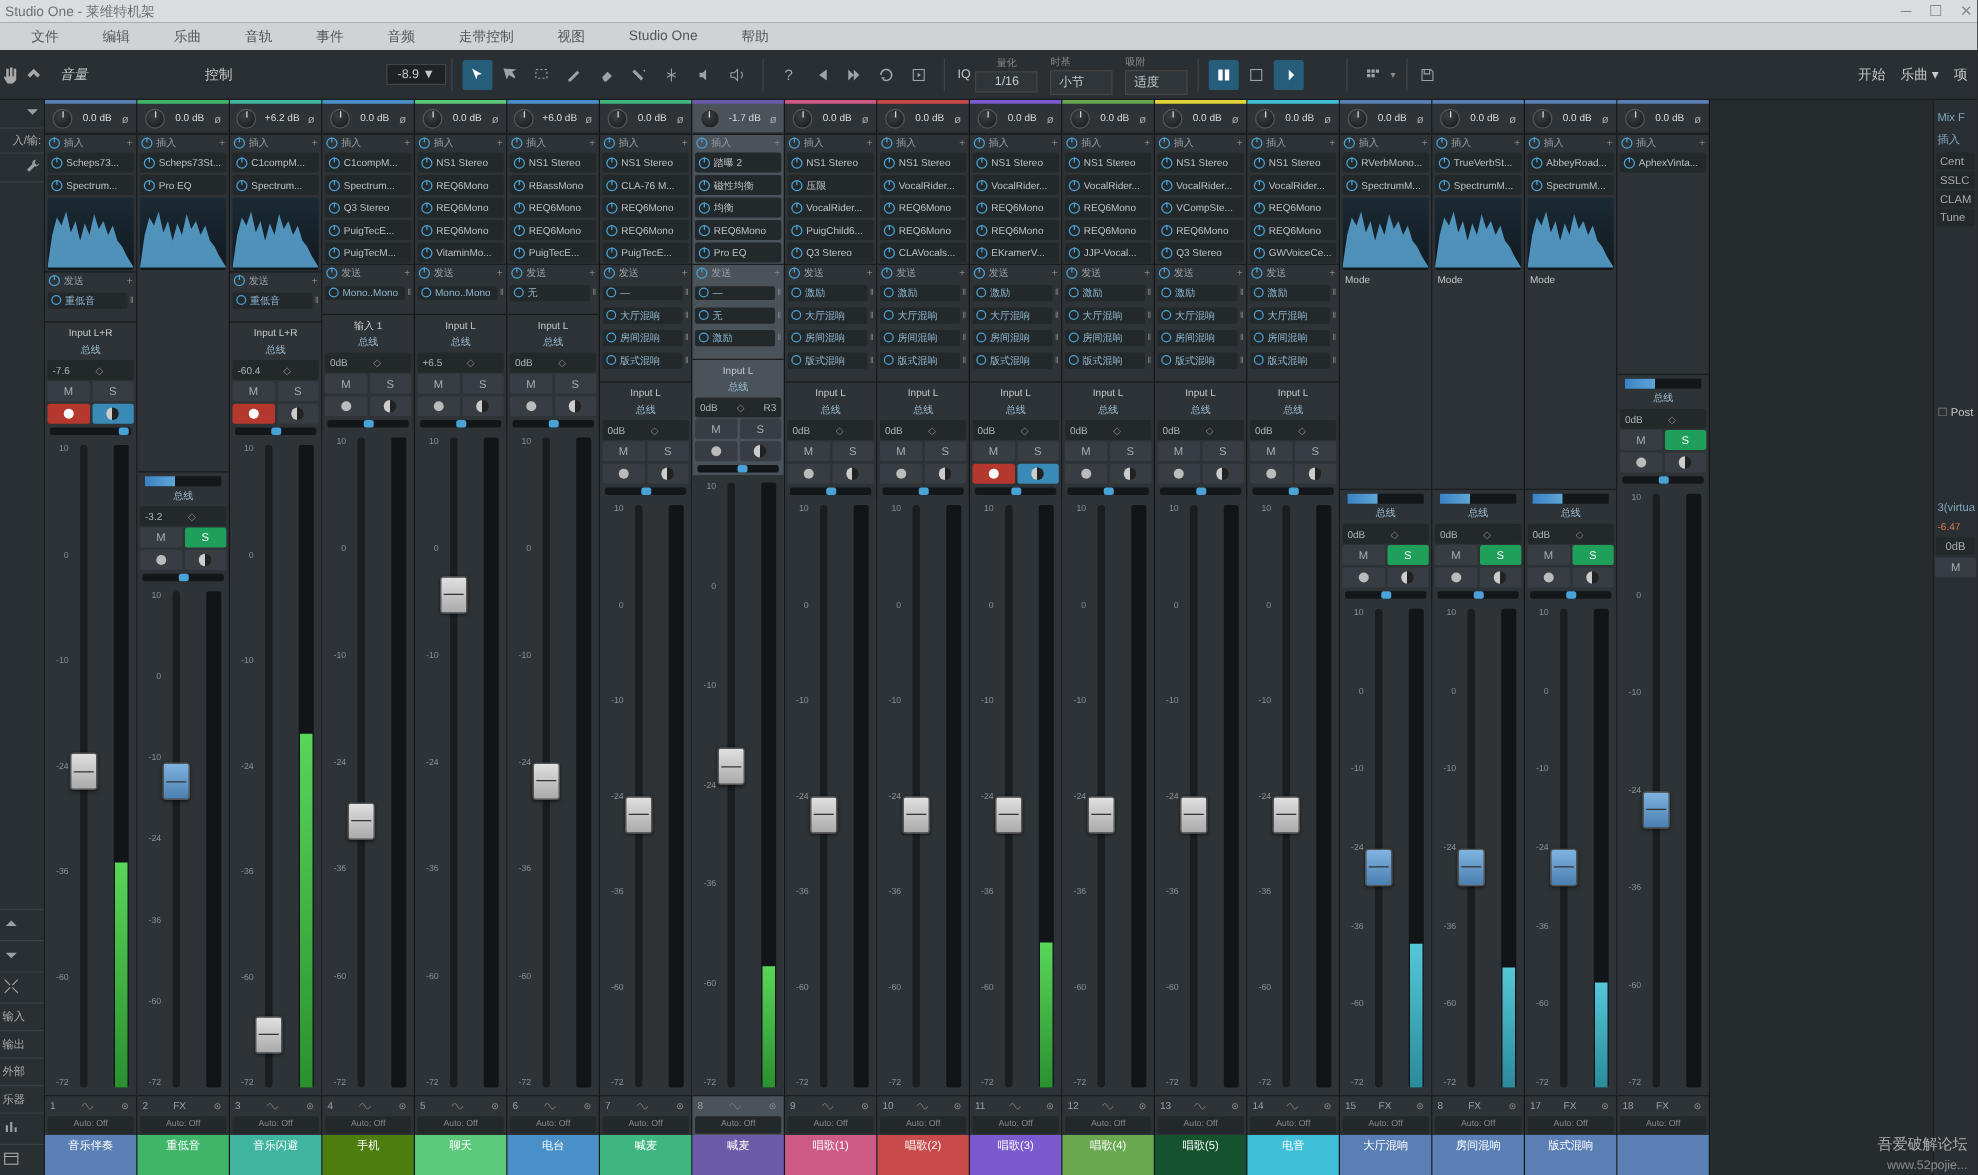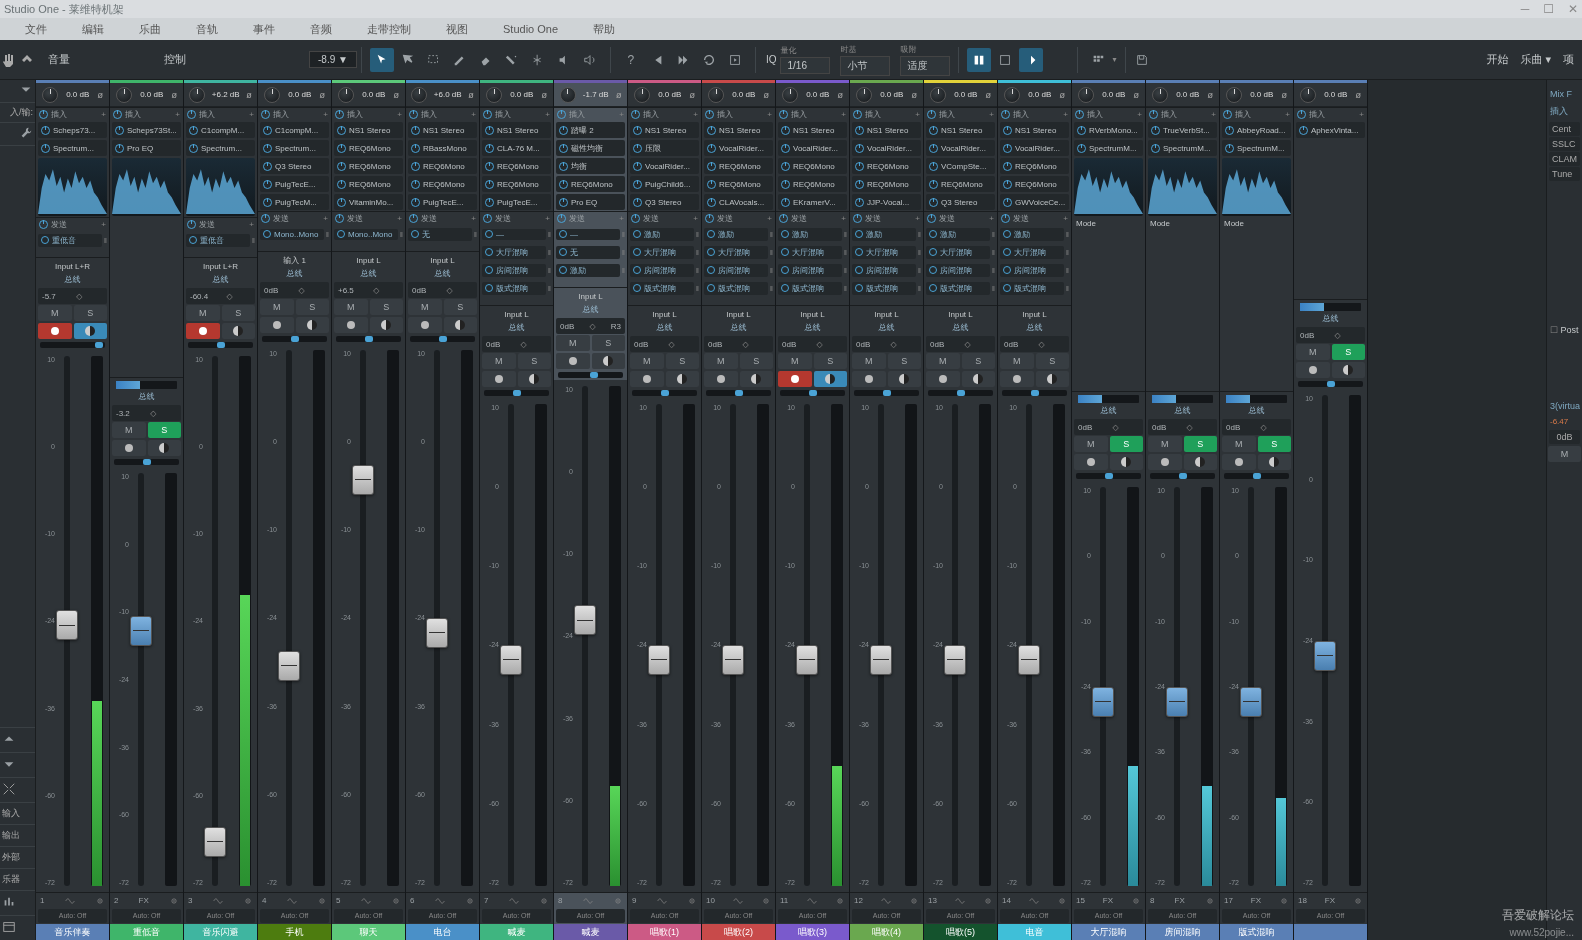--- a/index.html
+++ b/index.html
@@ -93,21 +93,21 @@
 .meter{ position:absolute; top:6px; bottom:6px; right:6px; width:12px; background:#121518; border-radius:2px;}
 .meter .fill{position:absolute;bottom:0;left:1px;right:1px;background:linear-gradient(180deg,#6aa84f,#3c8030);}
 .meter .fill.g{background:linear-gradient(180deg,#58d658,#2a9030);}
 .meter .fill.c{background:linear-gradient(180deg,#54c8d8,#2a8a9a);}
 .pan-bar{height:6px;margin:2px 4px;background:#14171a;position:relative;border-radius:2px;}
 .pan-bar .h{position:absolute;top:0;bottom:0;width:8px;background:#4aa3d6;border-radius:2px;}
 
 .foot-row { height:16px; display:flex; align-items:center; justify-content:space-between; padding:0 4px; font-size:8px; color:#9aa0a4; border-top:1px solid #1a1d1f;}
 .foot-row svg{width:10px;height:10px;fill:#888;}
 .auto-row { height:14px; background:#23282b; margin:1px 2px; font-size:7px; color:#888; text-align:center; line-height:14px; border-radius:2px;}
-.name-bar { height:16px; font-size:9px; color:#fff; text-align:center; line-height:16px; overflow:hidden; white-space:nowrap;}
+.name-bar { height:32px; font-size:9px; color:#fff; text-align:center; line-height:16px; overflow:hidden; white-space:nowrap;}
 
 .watermark{position:absolute;right:8px;bottom:16px;font-size:12px;color:rgba(255,255,255,.6);font-family:sans-serif;}
 .wm2{position:absolute;right:8px;bottom:2px;font-size:10px;color:rgba(255,255,255,.45);}
 </style>
 </head>
 <body>
 
 <div class="titlebar">
   <span>Studio One - 莱维特机架</span>
   <div class="win-ctrl">
@@ -124,21 +124,21 @@
     <span>音轨</span>
     <span>事件</span>
     <span>音频</span>
     <span>走带控制</span>
     <span>视图</span>
     <span>Studio One</span>
     <span>帮助</span>
   </div>
 
 <div class="toolbar-row">
-  <div style="display:flex;align-items:center;width:150px;">
+  <div style="display:flex;align-items:center;width:150px;font-style:italic;">
     <svg width="14" height="14" style="margin:0 2px;">
         <path fill="#aaa" d="M3 2h2v6h1V1h2v7h1V2h2v9l-3 3H4l-3-5 1-1 1 1V2z"></path>
       </svg>
     <svg width="14" height="14" style="margin:0 2px;">
         <path fill="#aaa" d="M2 7l5-5 5 5-2 2-3-3-3 3z"></path>
       </svg>
     <span class="tb-left-txt" style="margin-left:6px;">音量</span>
   </div>
   <span style="font-size:11px;color:#c5c9cb;margin-left:14px;">控制</span>
   <div style="flex:0 0 120px;"></div>
@@ -213,21 +213,21 @@
     <div class="tbtn">
         <svg viewBox="0 0 16 16">
           <rect x="3" y="3" width="10" height="10" fill="none" stroke="currentColor"></rect>
           <path d="M7 6l3 2-3 2z"></path>
         </svg>
       </div>
   </div>
   <div class="tb-sep"></div>
   <div class="tb-section">
     <span style="font-size:10px;color:#c5c9cb;padding:0 2px;">IQ</span>
-    <div style="display:flex;flex-direction:column;gap:1px;">
+    <div style="display:flex;flex-direction:column;gap:1px;text-align:center;">
       <span style="font-size:8px;color:#888;">量化</span>
       <div class="qsel">1/16</div>
     </div>
     <div style="display:flex;flex-direction:column;gap:1px;margin-left:8px;">
       <span style="font-size:8px;color:#888;">时基</span>
       <div class="qsel">小节</div>
     </div>
     <div style="display:flex;flex-direction:column;gap:1px;margin-left:8px;">
       <span style="font-size:8px;color:#888;">吸附</span>
       <div class="qsel">适度</div>
@@ -358,21 +358,21 @@
       <div class="send-row">
         <div class="pill"><span class="pwr"></span>重低音</div>
         <span class="par">‖</span>
       </div>
       <div style="flex:0 0 auto;height:8px;"></div>
       <div class="io-area">
         <div class="inp">Input L+R</div>
         <div class="out">总线</div>
       </div>
       <div class="val-row">
-        <span>-5.7</span>
+        <span>-7.6</span>
         <span class="diam">◇</span>
         <span><c></c></span>
       </div>
       <div class="ms-row">
         <div class="ms-btn">M</div>
         <div class="ms-btn">S</div>
       </div>
       <div class="rec-row">
         <div class="rec-btn armed">
           <span class="dot"></span>

